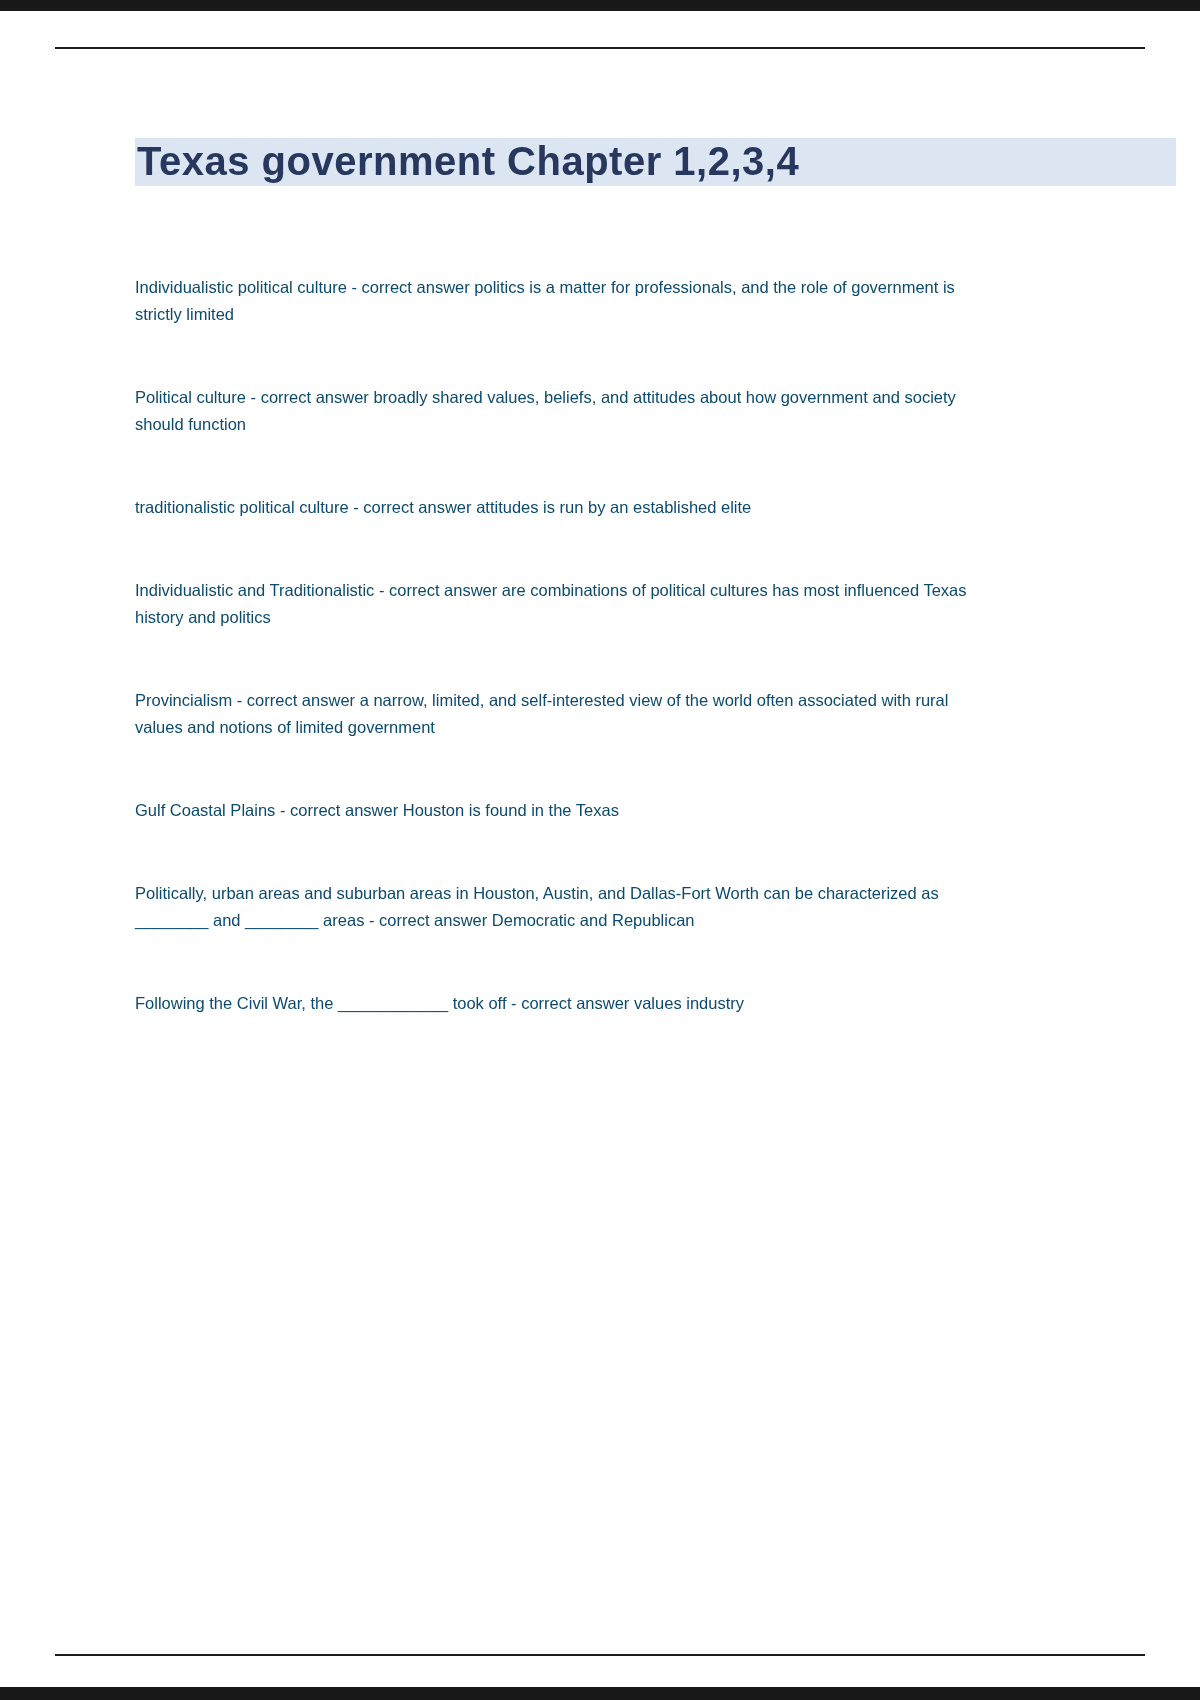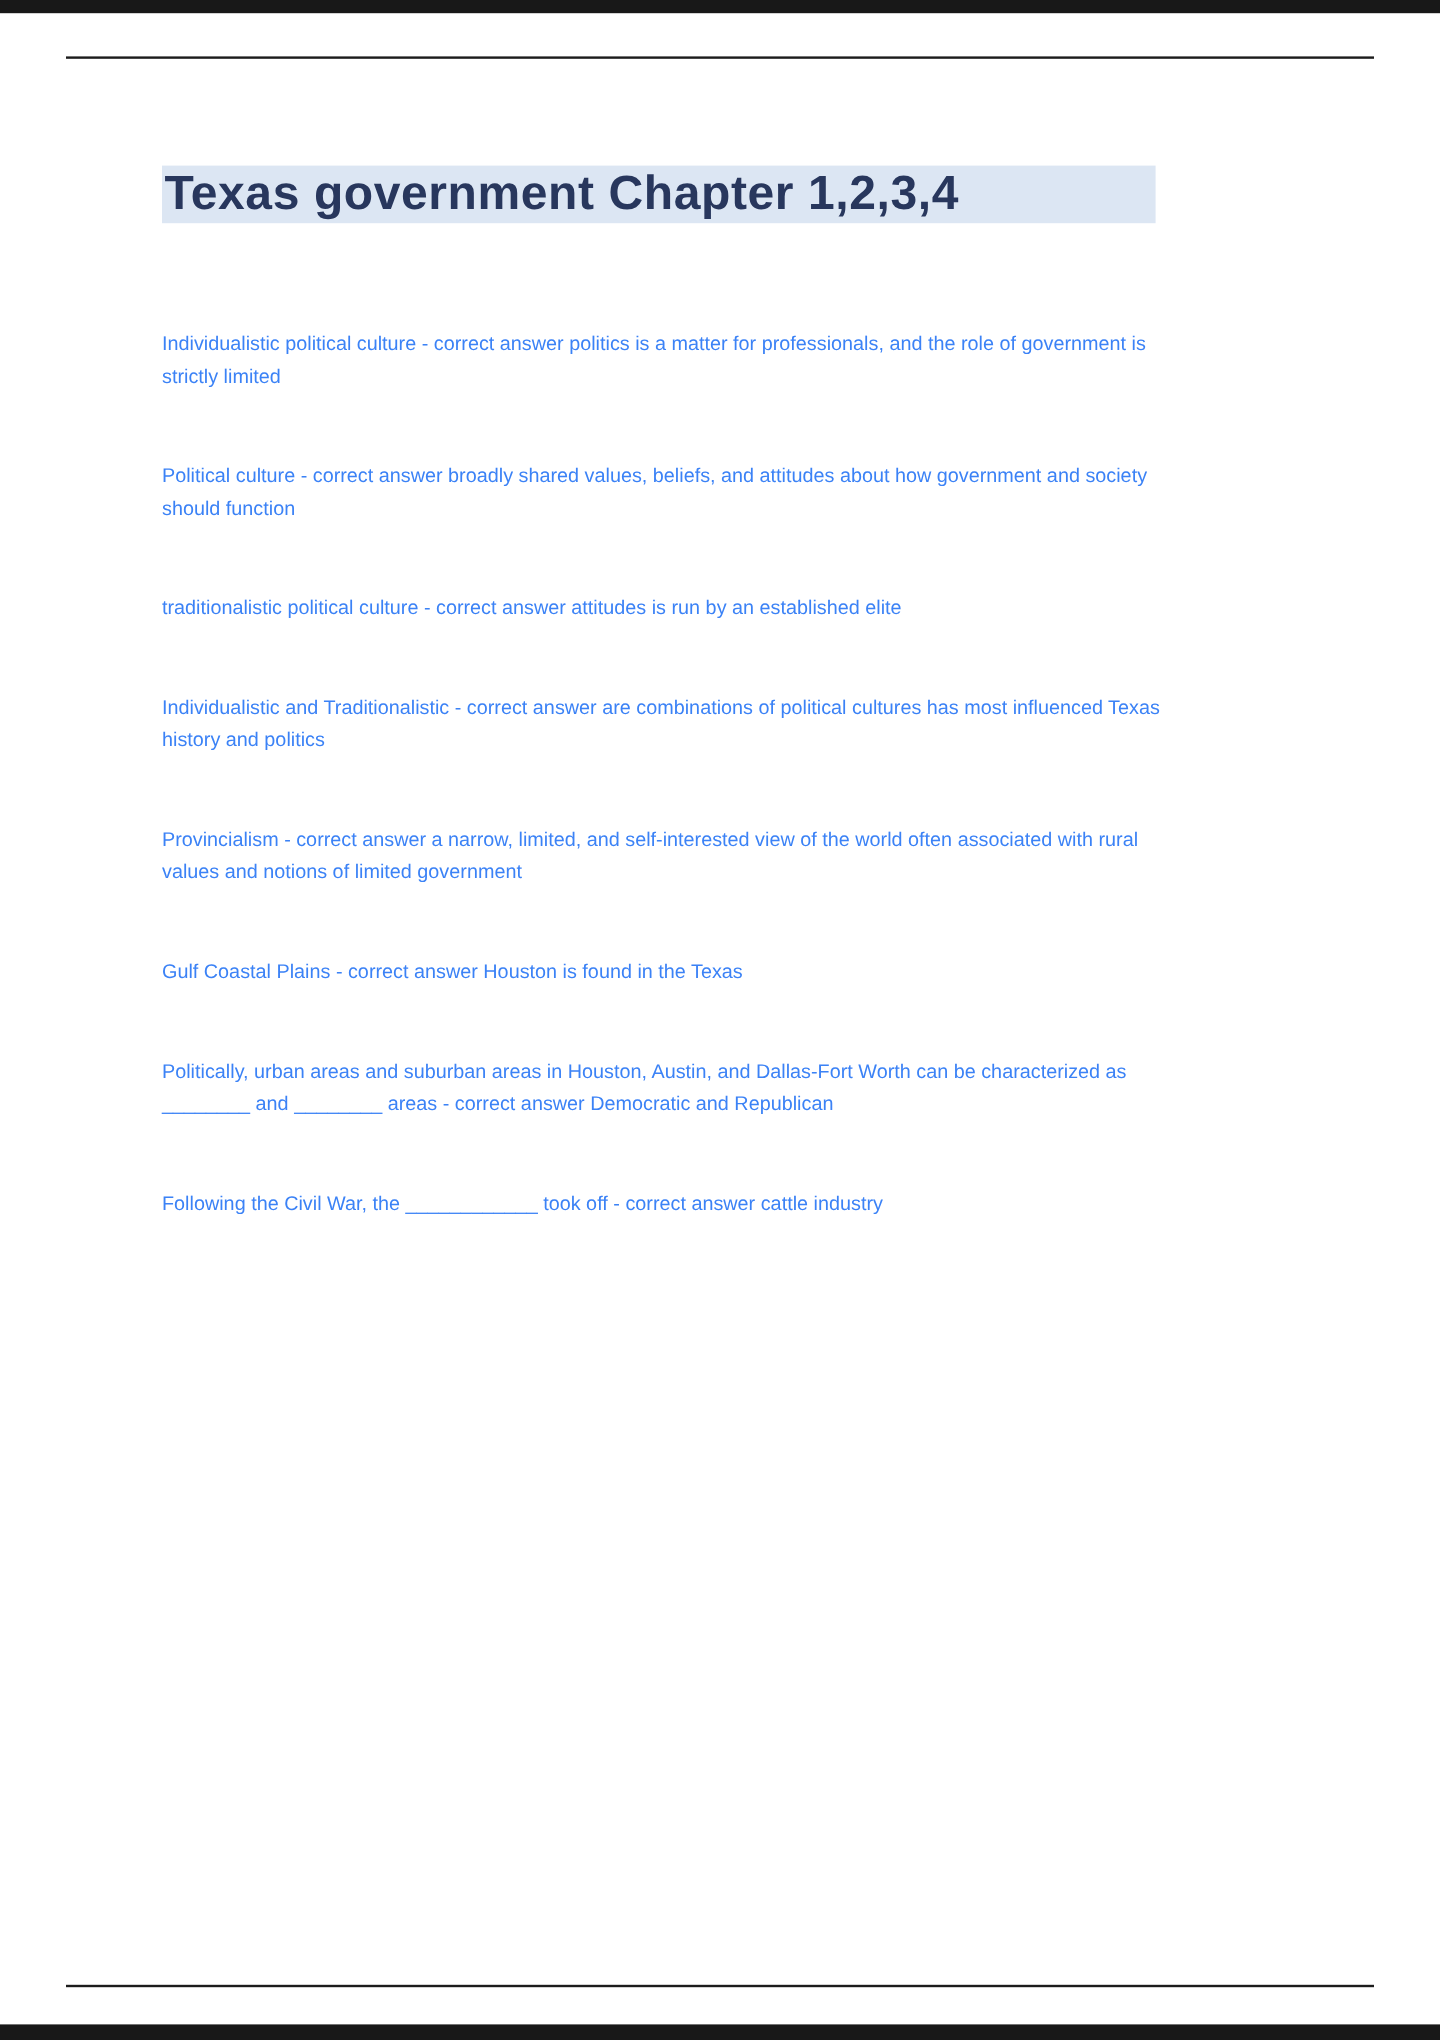--- a/index.html
+++ b/index.html
@@ -35,33 +35,33 @@
 
   .content {
     position: absolute;
     top: 138px;
     left: 135px;
     width: 868px;
   }
 
   .page-title {
     display: block;
-    width: 828px;
+    width: 1041px;
     background: #dce6f3;
     color: #28375d;
     font-size: 40px;
     font-weight: bold;
     line-height: 46px;
     padding: 0 2px 2px 2px;
     letter-spacing: 0.5px;
     margin-bottom: 88px;
   }
 
   .qa-list p {
-    color: #3b82f6;
+    color: #0c4a6e;
     font-size: 16.5px;
     line-height: 27px;
     margin-bottom: 56px;
     max-width: 852px;
   }
 </style>
 </head>
 <body>
 
 <div>
@@ -74,21 +74,21 @@
     <h1 class="page-title">Texas government Chapter 1,2,3,4</h1>
 
     <div class="qa-list">
       <p>Individualistic political culture - correct answer politics is a matter for professionals, and the role of government is strictly limited</p>
       <p>Political culture - correct answer broadly shared values, beliefs, and attitudes about how government and society should function</p>
       <p>traditionalistic political culture - correct answer attitudes is run by an established elite</p>
       <p>Individualistic and Traditionalistic - correct answer are combinations of political cultures has most influenced Texas history and politics</p>
       <p>Provincialism - correct answer a narrow, limited, and self-interested view of the world often associated with rural values and notions of limited government</p>
       <p>Gulf Coastal Plains - correct answer Houston is found in the Texas</p>
       <p>Politically, urban areas and suburban areas in Houston, Austin, and Dallas-Fort Worth can be characterized as ________ and ________ areas - correct answer Democratic and Republican</p>
-      <p>Following the Civil War, the ____________ took off - correct answer cattle industry</p>
+      <p>Following the Civil War, the ____________ took off - correct answer values industry</p>
     </div>
 
   </div>
 
   <div class="rule bottom"></div>
   <div class="edge-bar bottom"></div>
 
 </div>
 
 </body></html>

